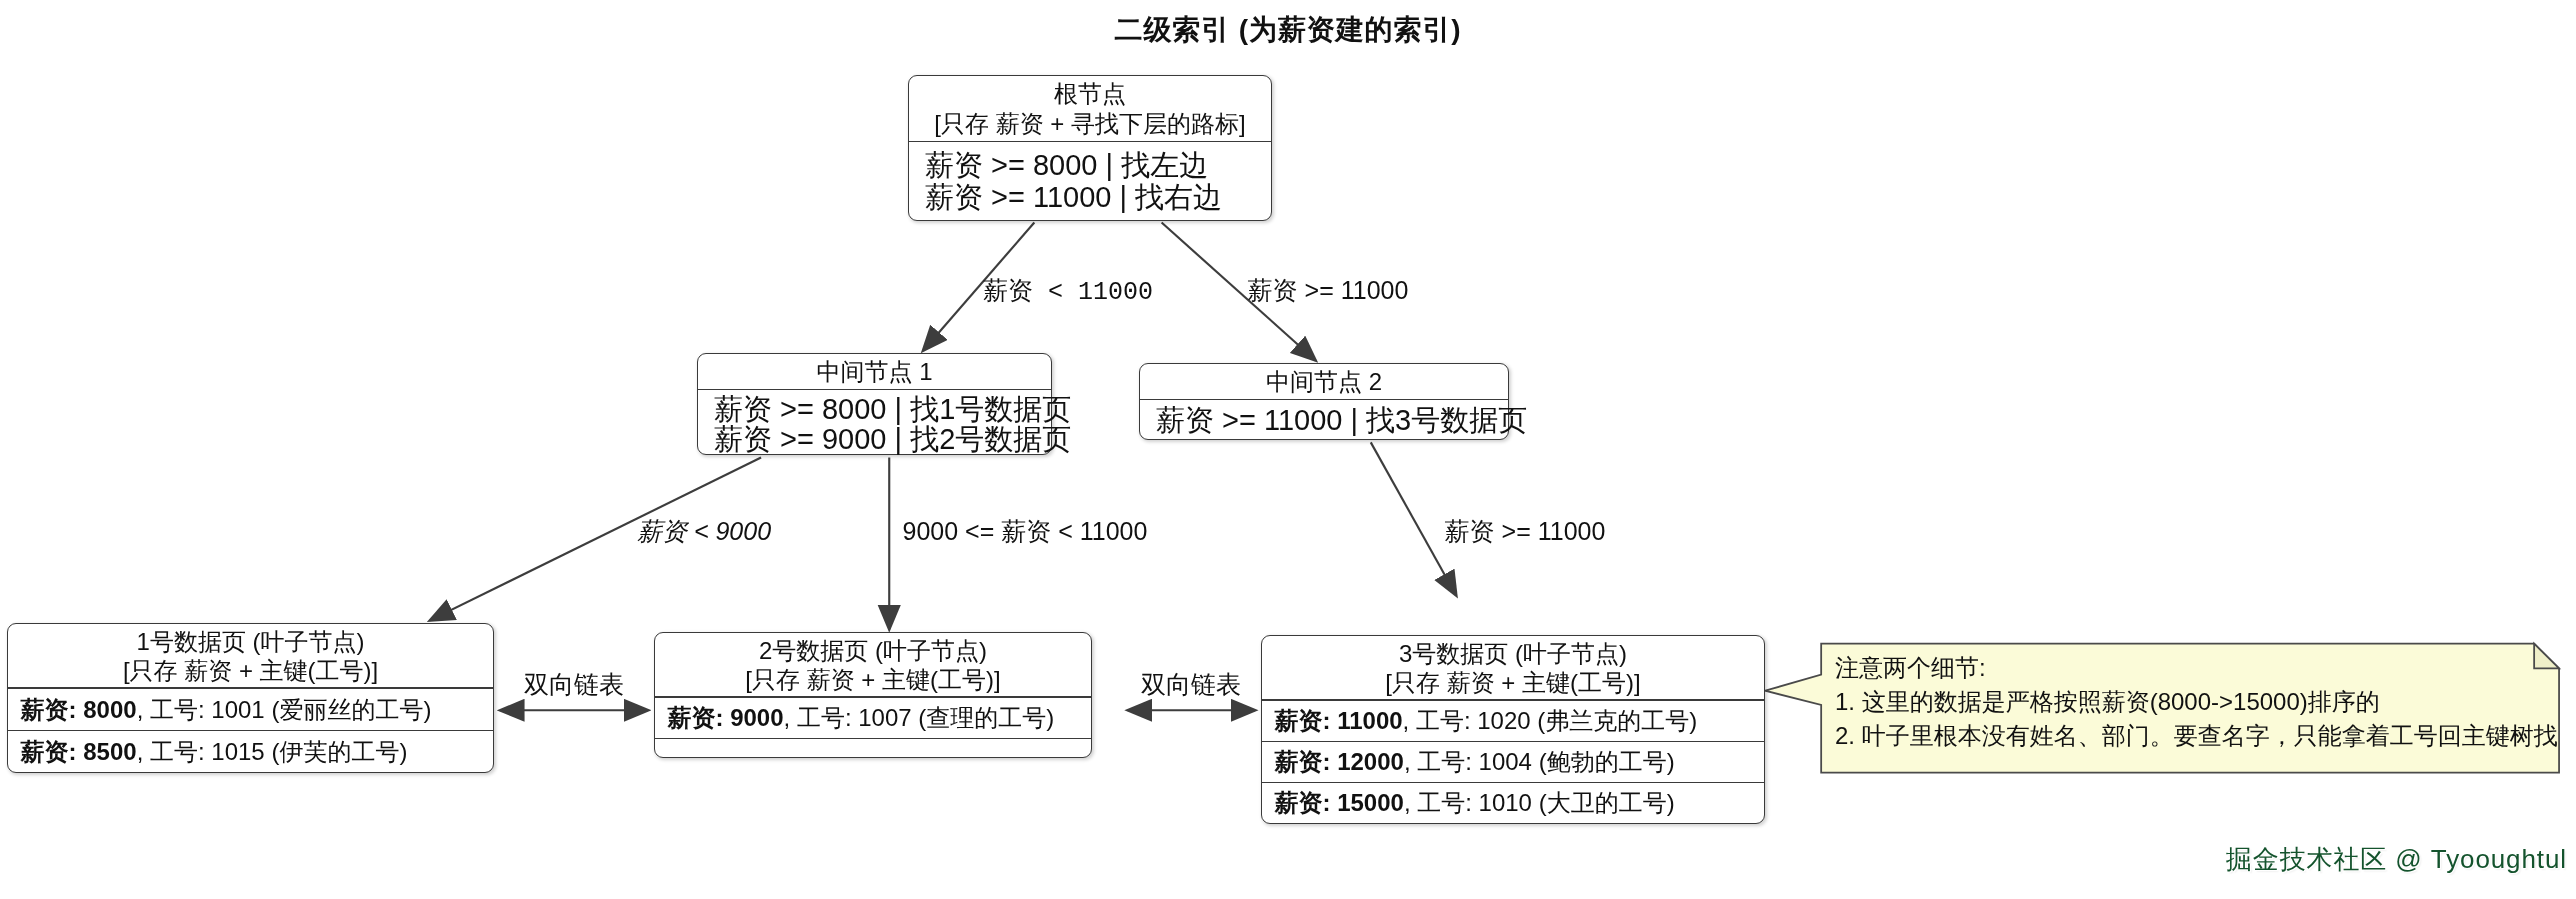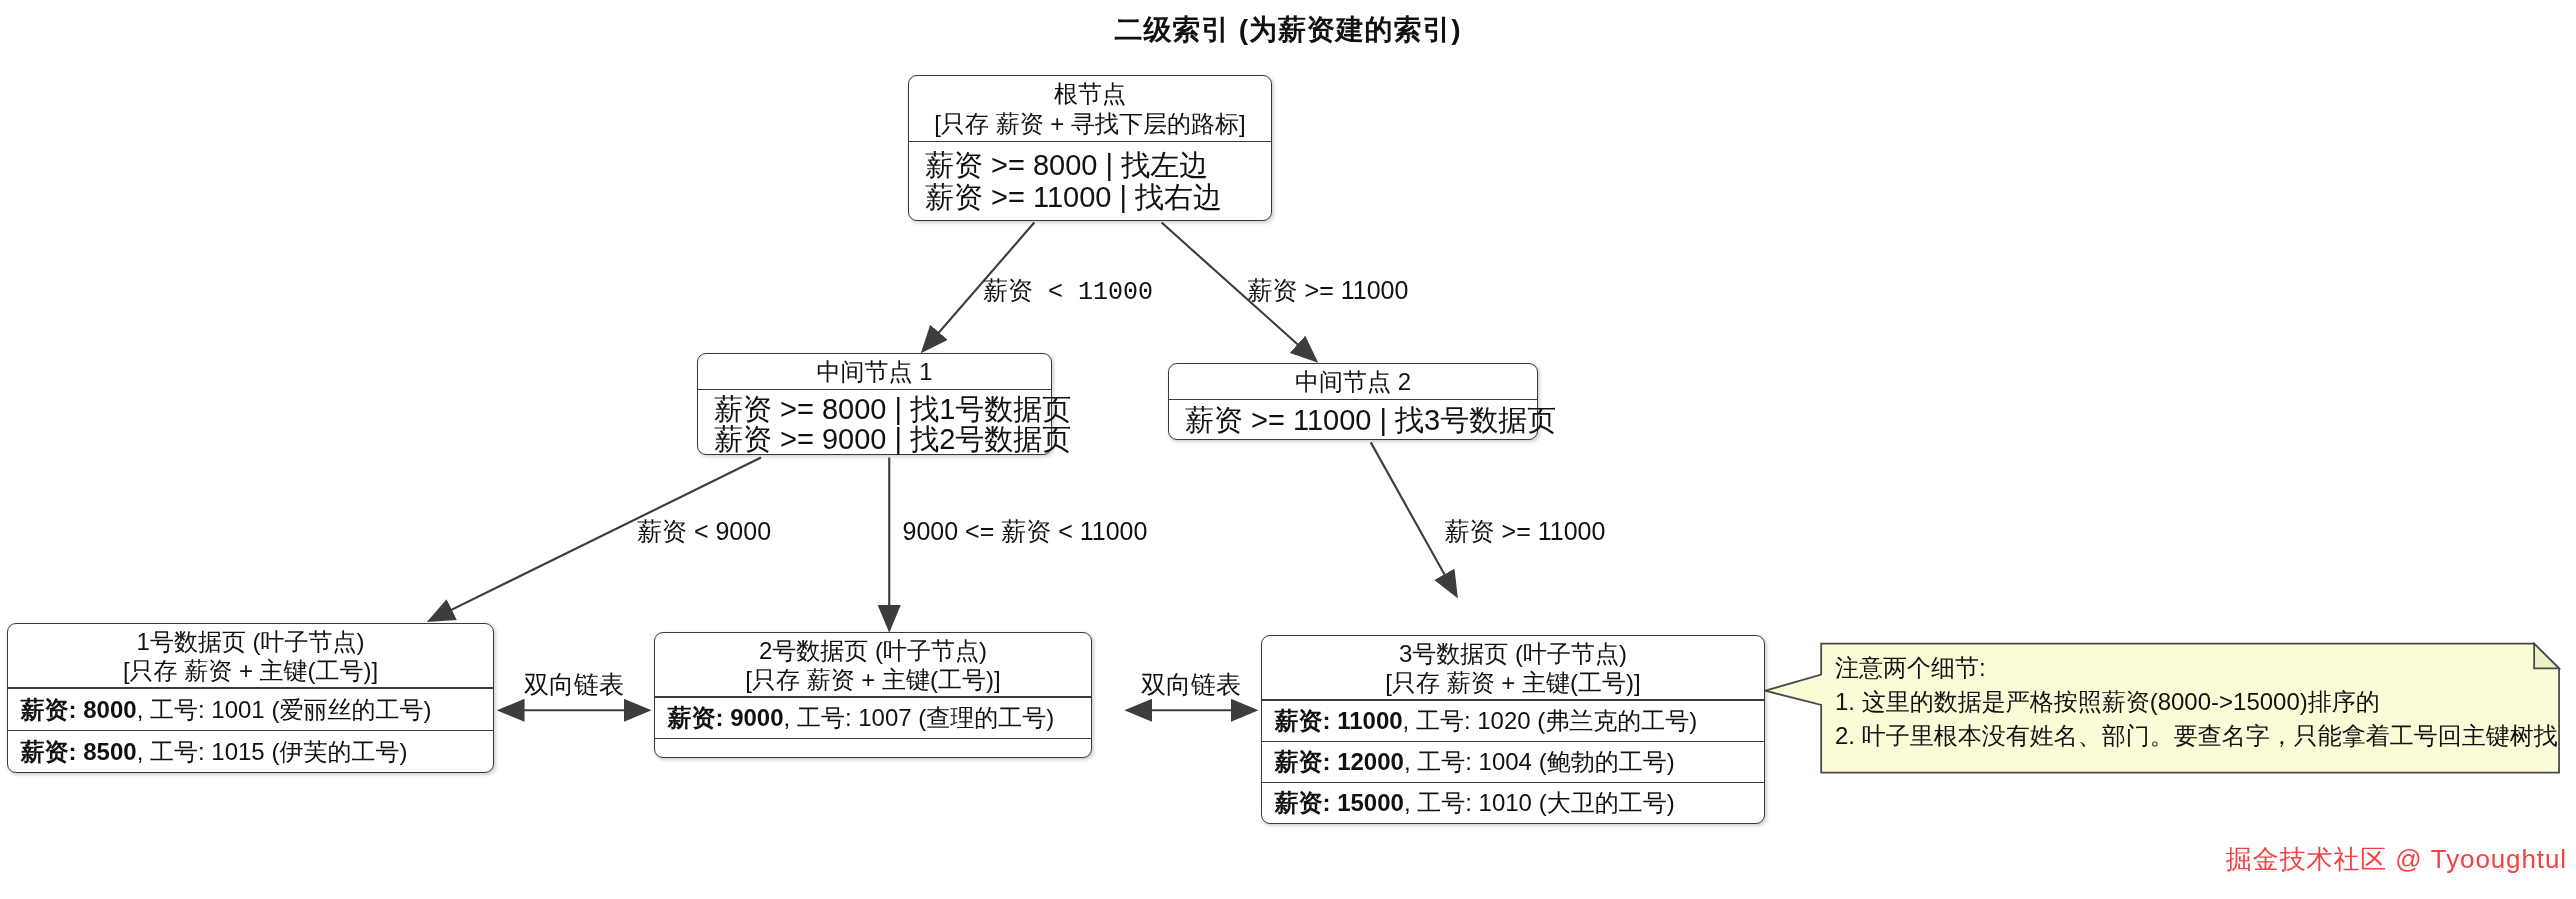--- a/index.html
+++ b/index.html
@@ -29,21 +29,21 @@
 
   
   svg.overlay{position:absolute;left:0;top:0;width:2576px;height:899px;pointer-events:none;}
   .edge-line{stroke:#3d3d3d;stroke-width:2.4;fill:none;}
   .note-shape{fill:#FBFBD8;stroke:#4a4a4a;stroke-width:2;}
   .note-fold{fill:#efefc9;stroke:#4a4a4a;stroke-width:2;}
 
   .note-text{position:absolute;left:1835px;top:651px;width:712px;}
   .note-line{font-size:24px;line-height:34px;white-space:nowrap;}
 
-  .watermark{position:absolute;right:9px;top:842px;font-size:26px;color:#ef4444;
+  .watermark{position:absolute;right:9px;top:842px;font-size:26px;color:#14532d;
     text-shadow:0.9px 0.9px 0 #ffffff, 1.8px 1.8px 1.8px #f0f0f0;letter-spacing:0.9px;}
 </style>
 </head>
 <body>
 
 <div class="canvas">
 
   <div class="diagram-title">二级索引 (为薪资建的索引)</div>
 
   <svg class="overlay" viewBox="0 0 2894 1010">
@@ -80,21 +80,21 @@
   <div class="node" style="left:697px;top:353px;width:355px;height:102px;">
     <div class="node-head">
       <div class="h-line">中间节点 1</div>
     </div>
     <div class="node-body">
       <div class="rule" style="line-height:30px;">薪资 &gt;= 8000 | 找1号数据页</div>
       <div class="rule" style="line-height:30px;">薪资 &gt;= 9000 | 找2号数据页</div>
     </div>
   </div>
 
-  <div class="node" style="left:1168px;top:363px;width:370px;height:77px;">
+  <div class="node" style="left:1139px;top:363px;width:370px;height:77px;">
     <div class="node-head">
       <div class="h-line">中间节点 2</div>
     </div>
     <div class="node-body">
       <div class="rule" style="line-height:30px;">薪资 &gt;= 11000 | 找3号数据页</div>
     </div>
   </div>
 
   <div class="node" style="left:7.1px;top:623px;width:487px;height:150px;">
     <div class="node-head">
@@ -137,21 +137,21 @@
         <span>, 工号: 1004 (鲍勃的工号)</span>
     </div>
     <div class="leaf-row">
       <span class="k">薪资: 15000</span>
         <span>, 工号: 1010 (大卫的工号)</span>
     </div>
   </div>
 
   <div class="edge-label" style="left:1068px;top:290px;font-family:Liberation Mono, monospace;">薪资 &lt; 11000</div>
   <div class="edge-label" style="left:1328px;top:290px;">薪资 &gt;= 11000</div>
-  <div class="edge-label" style="left:704px;top:531px;">薪资 &lt; 9000</div>
+  <div class="edge-label" style="left:704px;top:531px;font-style:italic;">薪资 &lt; 9000</div>
   <div class="edge-label" style="left:1025px;top:531px;">9000 &lt;= 薪资 &lt; 11000</div>
   <div class="edge-label" style="left:1525px;top:531px;">薪资 &gt;= 11000</div>
   <div class="edge-label" style="left:574px;top:684px;">双向链表</div>
   <div class="edge-label" style="left:1191px;top:684px;">双向链表</div>
 
   <div class="note-text">
     <div class="note-line">注意两个细节:</div>
     <div class="note-line">1. 这里的数据是严格按照薪资(8000-&gt;15000)排序的</div>
     <div class="note-line">2. 叶子里根本没有姓名、部门。要查名字，只能拿着工号回主键树找</div>
   </div>

